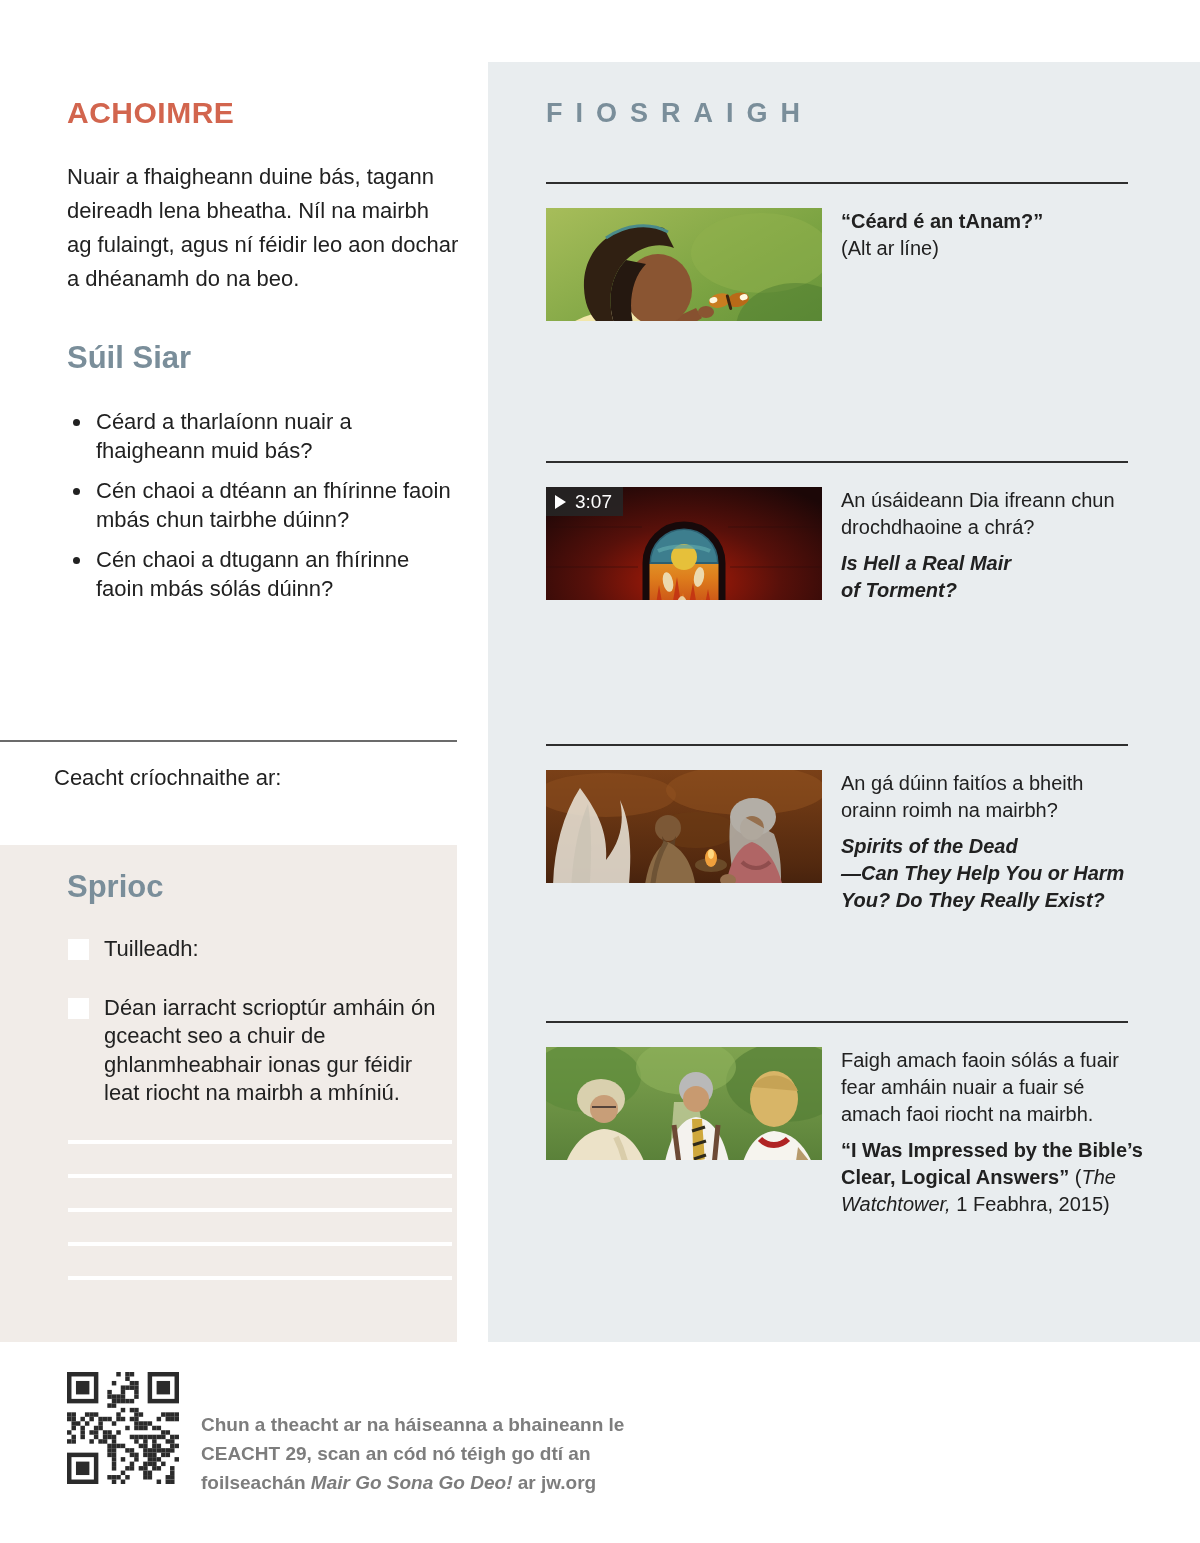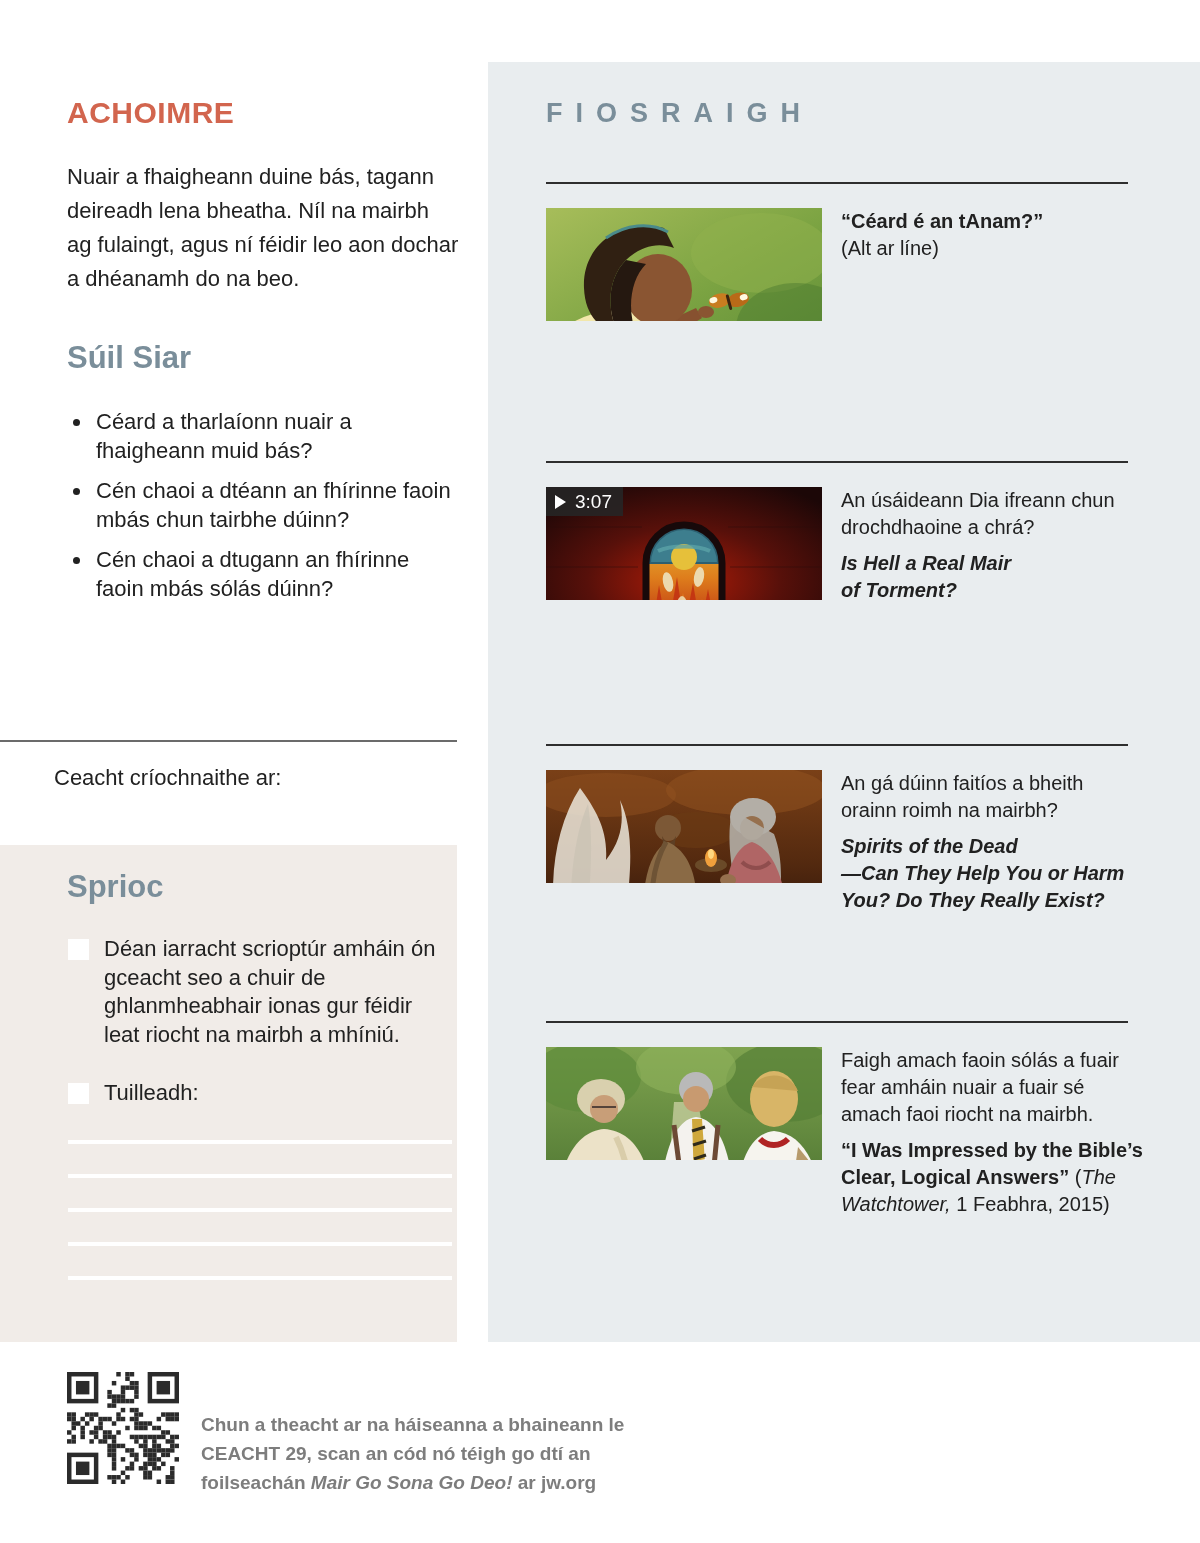--- a/index.html
+++ b/index.html
@@ -71,25 +71,25 @@
     </ul>
   </div>
 
   <div class="left-divider"></div>
   <p class="completed">Ceacht críochnaithe ar:</p>
 
   <section class="sprioc-panel">
     <h2 class="sprioc-title">Sprioc</h2>
     <div class="goal">
       <span class="chk"></span>
-      <p>Déan iarracht scrioptúr amháin ón gceacht seo a chuir de ghlanmheabhair ionas gur féidir leat riocht na mairbh a mhíniú.</p>
+      <p>Tuilleadh:</p>
     </div>
     <div class="goal">
       <span class="chk"></span>
-      <p>Tuilleadh:</p>
+      <p>Déan iarracht scrioptúr amháin ón gceacht seo a chuir de ghlanmheabhair ionas gur féidir leat riocht na mairbh a mhíniú.</p>
     </div>
     <div class="write-lines">
       <div class="wline"></div>
       <div class="wline"></div>
       <div class="wline"></div>
       <div class="wline"></div>
       <div class="wline"></div>
     </div>
   </section>
 

